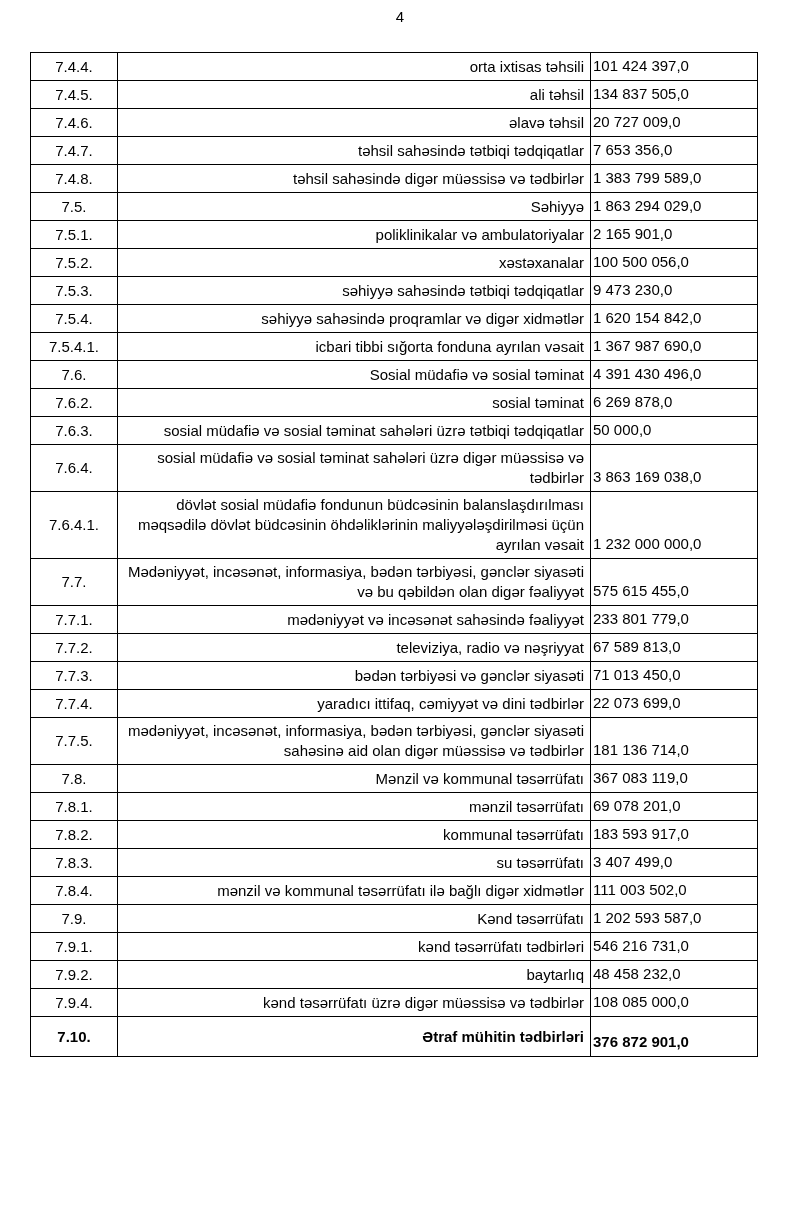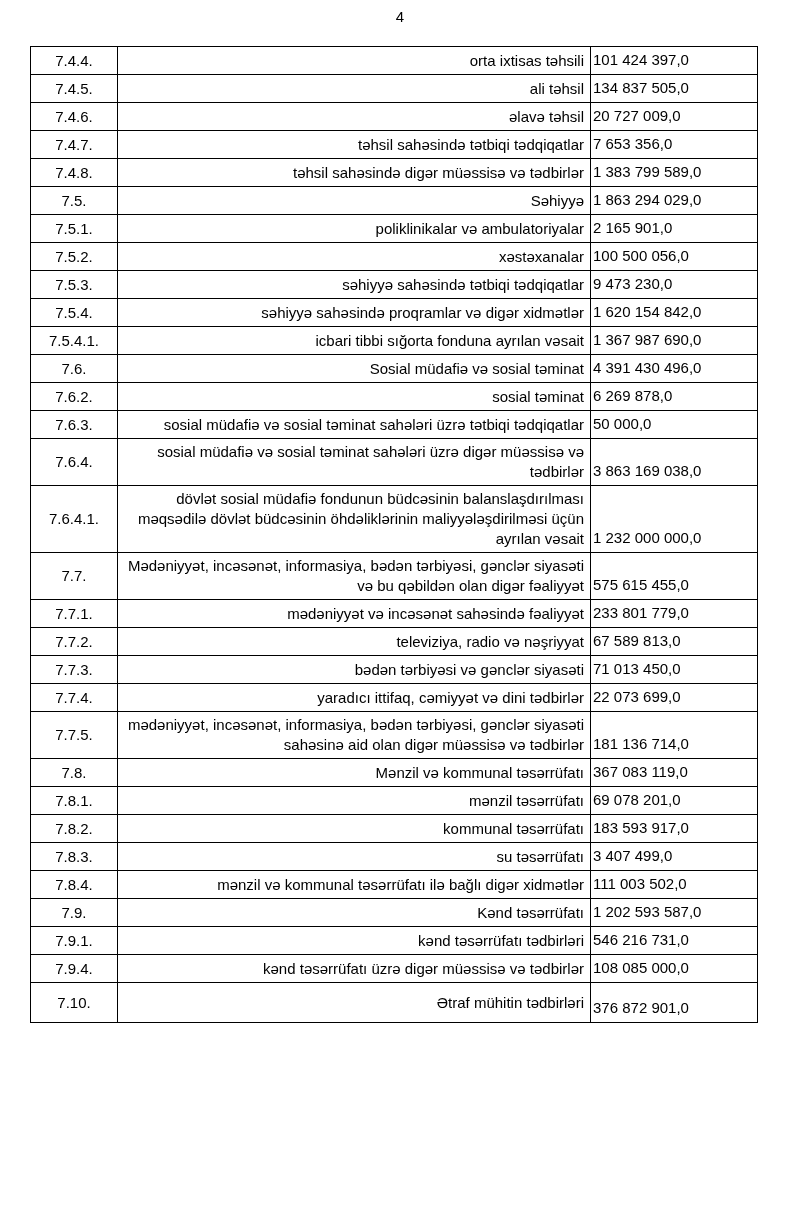--- a/index.html
+++ b/index.html
@@ -15,21 +15,21 @@
     overflow: hidden;
   }
   .page-number {
     text-align: center;
     padding-top: 8px;
     font-size: 15px;
   }
   table.budget-table {
     border-collapse: collapse;
     table-layout: fixed;
-    margin: 21px 0 0 30px;
+    margin: 27px 0 0 30px;
     width: 727px;
   }
   table.budget-table td {
     border: 1px solid #000000;
     font-size: 15px;
     line-height: 20px;
     overflow: hidden;
   }
   td.code {
     text-align: center;
@@ -42,20 +42,21 @@
     padding: 3px 6px 3px 8px;
   }
   td.amount {
     text-align: left;
     vertical-align: bottom;
     padding: 3px 10px 4px 2px;
     white-space: nowrap;
   }
   tr:last-child td {
     height: 32px;
+    font-weight: bold;
   }
 </style>
 </head>
 <body>
 
 <div class="page">
   <div class="page-number">4</div>
 
   <table class="budget-table">
     <colgroup>
@@ -203,20 +204,25 @@
           <td class="code">7.9.</td>
           <td class="label">Kənd təsərrüfatı</td>
           <td class="amount">1 202 593 587,0</td>
         </tr>
         <tr>
           <td class="code">7.9.1.</td>
           <td class="label">kənd təsərrüfatı tədbirləri</td>
           <td class="amount">546 216 731,0</td>
         </tr>
         <tr>
+          <td class="code">7.9.2.</td>
+          <td class="label">baytarlıq</td>
+          <td class="amount">48 458 232,0</td>
+        </tr>
+        <tr>
           <td class="code">7.9.4.</td>
           <td class="label">kənd təsərrüfatı üzrə digər müəssisə və tədbirlər</td>
           <td class="amount">108 085 000,0</td>
         </tr>
         <tr>
           <td class="code">7.10.</td>
           <td class="label">Ətraf mühitin tədbirləri</td>
           <td class="amount">376 872 901,0</td>
         </tr>
       </tbody>

